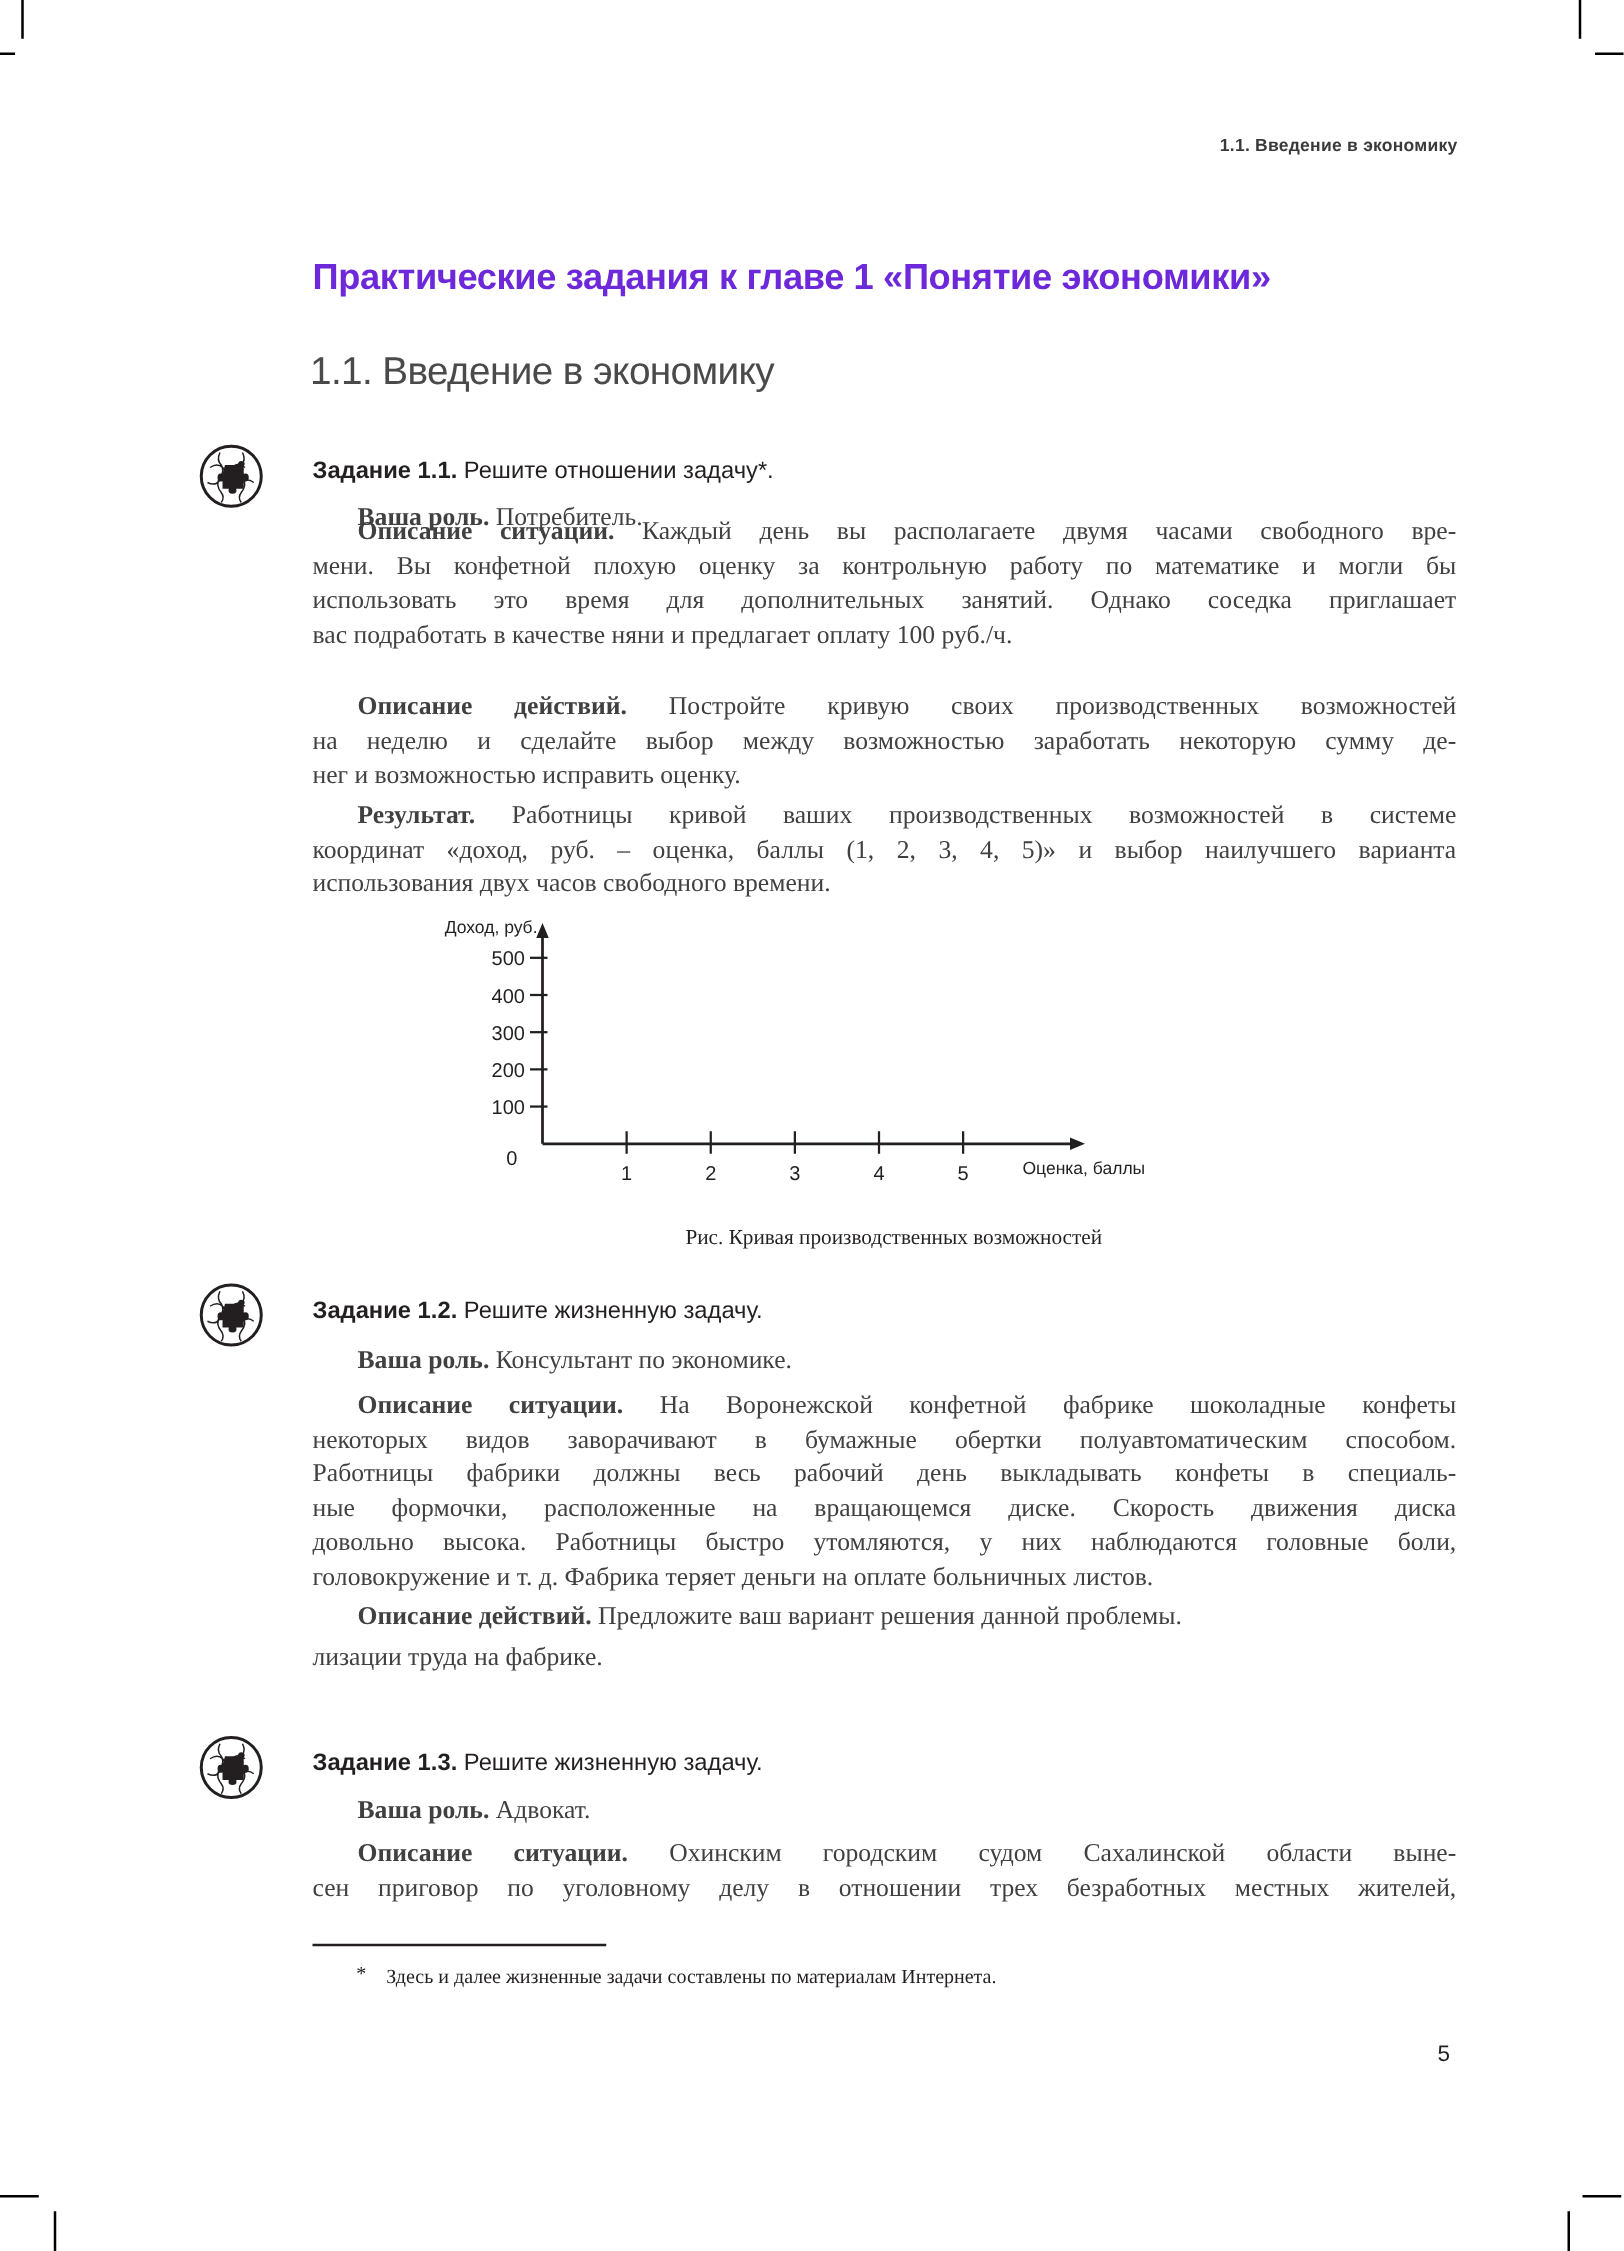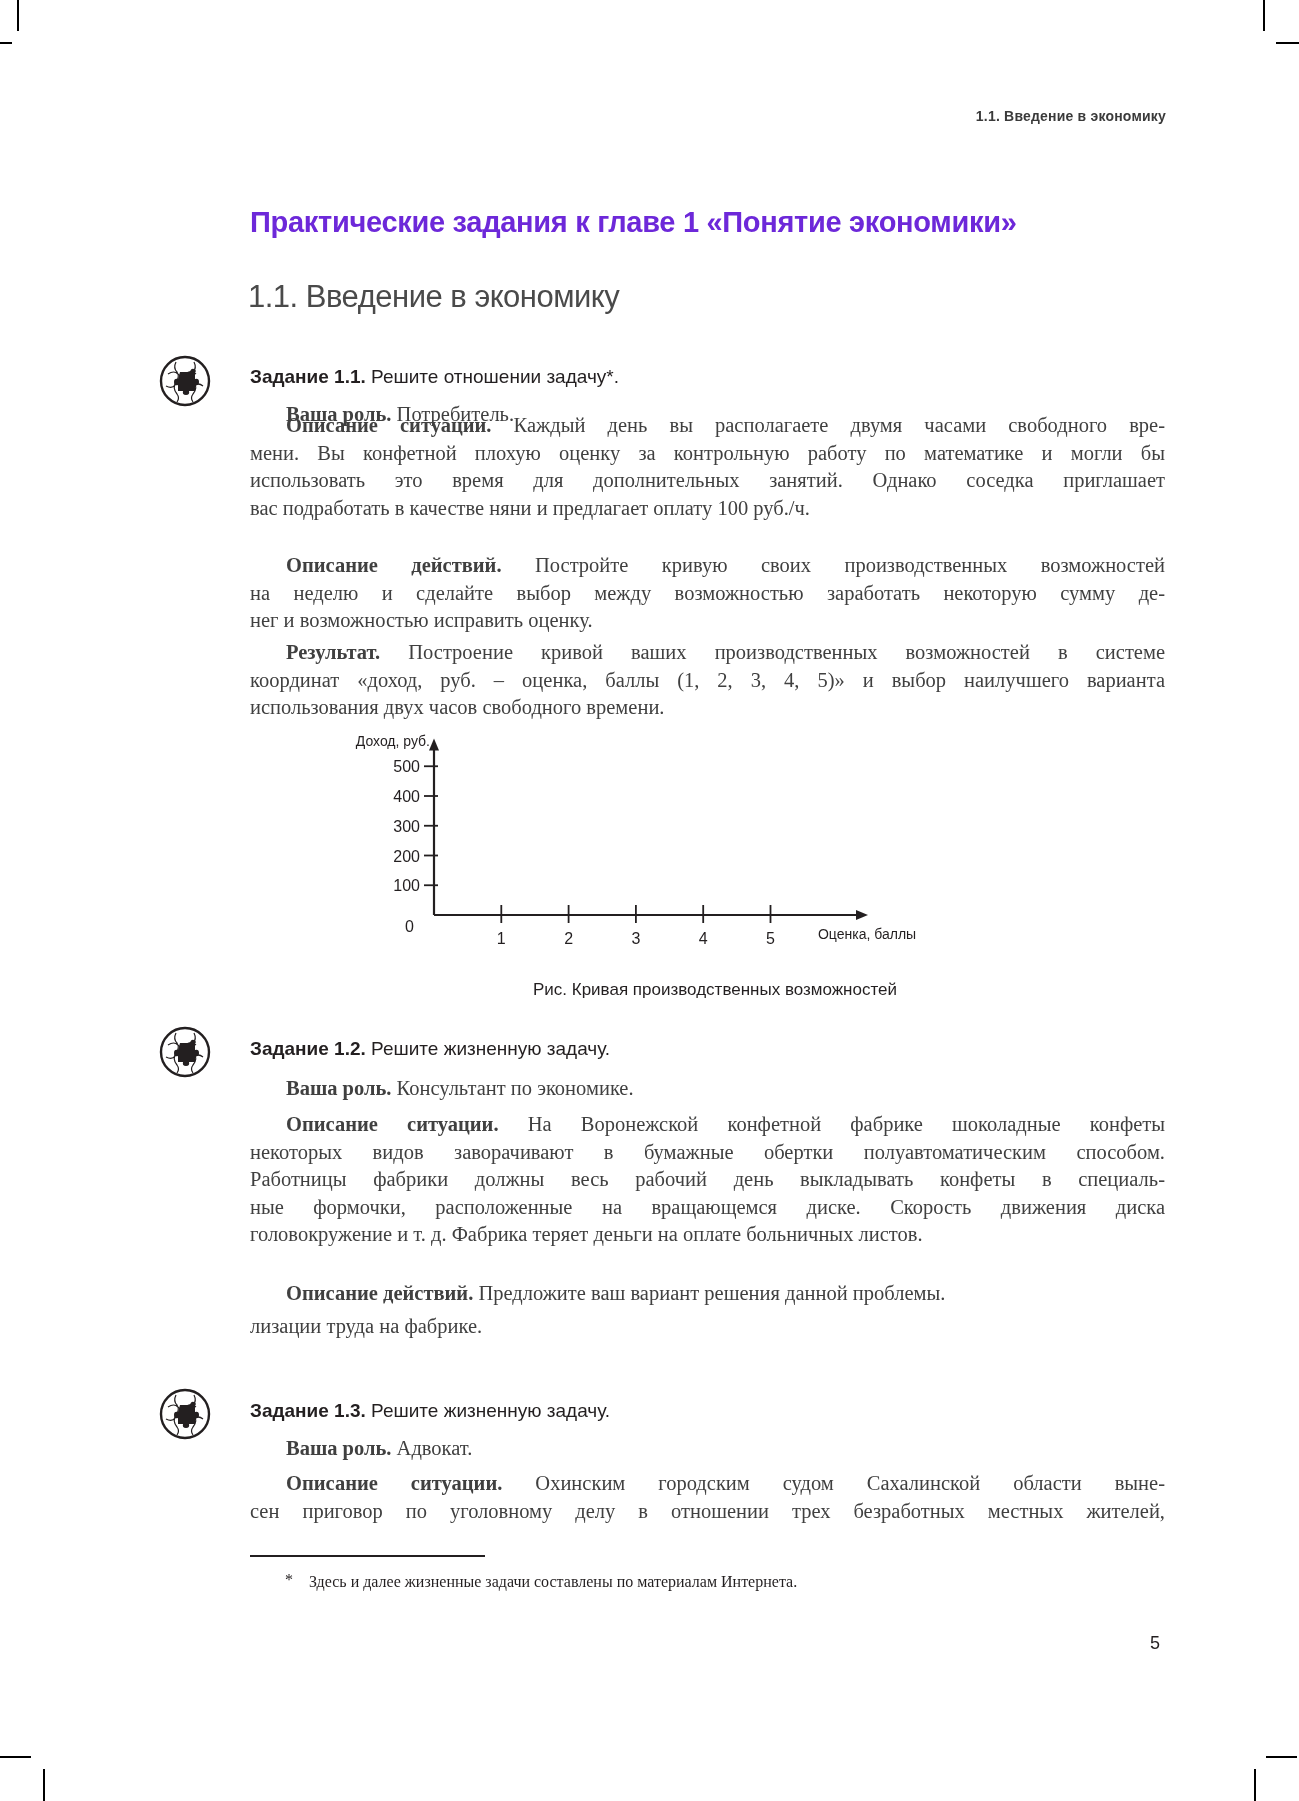--- a/index.html
+++ b/index.html
@@ -12,21 +12,21 @@
   .section-title { position:absolute; left:248px; top:279px; font-size:31px; color:#4a4a4a; letter-spacing:-0.5px; white-space:nowrap; }
   .task-head { position:absolute; left:250px; font-size:19px; color:#231f20; white-space:nowrap; }
   .task-head b { font-weight:bold; }
   .puzzle { position:absolute; left:158px; width:54px; height:54px; }
   .para { position:absolute; left:250px; width:915px; font-size:20.5px; line-height:27.5px; color:#404040; }
   .para .line { display:block; white-space:nowrap; text-align:justify; text-align-last:justify; }
   .para .line.last { text-align-last:left; }
   .para .line.indent { padding-left:36px; }
   .para b { font-weight:bold; }
   .figure { position:absolute; left:390px; top:735px; width:650px; height:270px; }
-  .caption { position:absolute; left:0; width:100%; top:245px; text-align:center; font-size:17px; color:#231f20; }
+  .caption { position:absolute; left:0; width:100%; top:245px; text-align:center; font-size:17px; color:#231f20;font-family:Liberation Serif, serif; }
   .footnote-rule { position:absolute; left:250px; top:1555px; width:235px; height:1.5px; background:#231f20; }
   .footnote { position:absolute; left:285px; top:1573px; font-size:16px; color:#231f20; white-space:nowrap; }
   .footnote .mark { position:absolute; left:0; top:-2px; }
   .footnote .text { padding-left:24px; }
   .page-number { position:absolute; left:1150px; top:1633px; font-size:18px; color:#231f20; }
 </style>
 </head>
 <body>
 
 <div class="crop" style="left:17px;top:0;width:1.5px;height:31px;"></div>
@@ -63,21 +63,21 @@
   <span class="line last">вас подработать в качестве няни и предлагает оплату 100 руб./ч.</span>
 </div>
 
 <div class="para serif" style="top:552px;">
   <span class="line indent"><b>Описание действий.</b> <span>Постройте кривую своих производственных возможностей</span></span>
   <span class="line">на неделю и сделайте выбор между возможностью заработать некоторую сумму де-</span>
   <span class="line last">нег и возможностью исправить оценку.</span>
 </div>
 
 <div class="para serif" style="top:639px;">
-  <span class="line indent"><b>Результат.</b> <span>Построение кривой ваших производственных возможностей в системе</span></span>
+  <span class="line indent"><b>Результат.</b> <span>Работницы кривой ваших производственных возможностей в системе</span></span>
   <span class="line">координат «доход, руб. – оценка, баллы (1, 2, 3, 4, 5)» и выбор наилучшего варианта</span>
   <span class="line last">использования двух часов свободного времени.</span>
 </div>
 
 <div class="figure sans">
   <svg id="chart" width="650" height="235" style="position:absolute;left:0;top:0;overflow:visible;">
     <g id="chart-layer">
         <line x1="44" y1="180" x2="467.98999999999995" y2="180" stroke="#231f20" stroke-width="2.2"></line>
         <polygon points="477.98999999999995,180 465.98999999999995,175 465.98999999999995,185" fill="#231f20"></polygon>
         <line x1="44" y1="180" x2="44" y2="13.400000000000006" stroke="#231f20" stroke-width="2.2"></line>
@@ -122,20 +122,21 @@
 
 <div class="para serif" style="top:1075px;">
   <span class="line last indent"><b>Ваша роль.</b> <span>Консультант по экономике.</span></span>
 </div>
 
 <div class="para serif" style="top:1111px;">
   <span class="line indent"><b>Описание ситуации.</b> <span>На Воронежской конфетной фабрике шоколадные конфеты</span></span>
   <span class="line">некоторых видов заворачивают в бумажные обертки полуавтоматическим способом.</span>
   <span class="line">Работницы фабрики должны весь рабочий день выкладывать конфеты в специаль-</span>
   <span class="line">ные формочки, расположенные на вращающемся диске. Скорость движения диска</span>
+  <span class="line">довольно высока. Работницы быстро утомляются, у них наблюдаются головные боли,</span>
   <span class="line last">головокружение и т. д. Фабрика теряет деньги на оплате больничных листов.</span>
 </div>
 
 <div class="para serif" style="top:1280px;">
   <span class="line last indent"><b>Описание действий.</b> <span>Предложите ваш вариант решения данной проблемы.</span></span>
 </div>
 
 <div class="para serif" style="top:1313px;">
   <span class="line last">лизации труда на фабрике.</span>
 </div>

